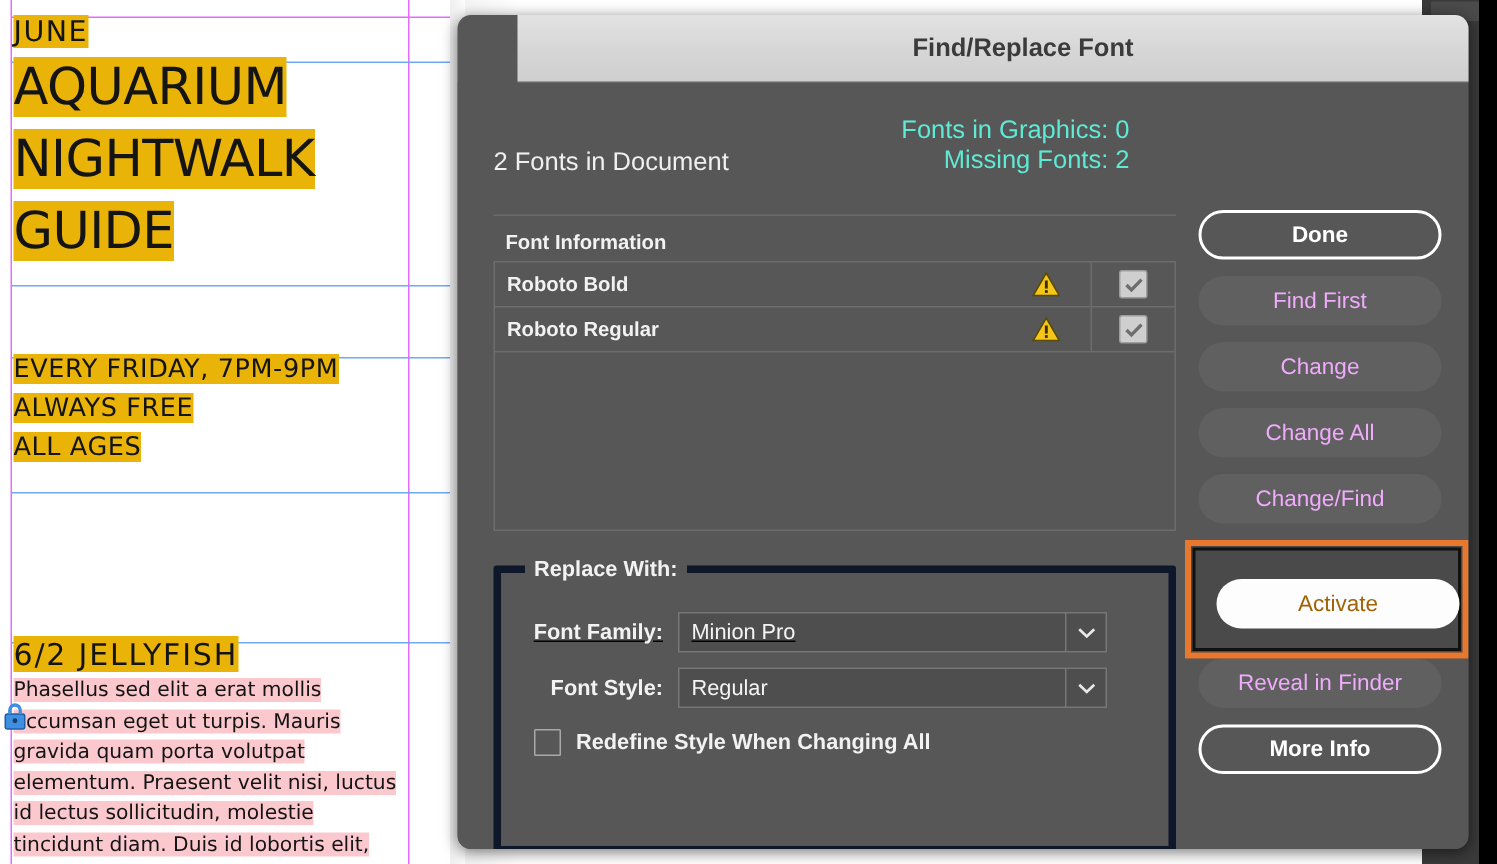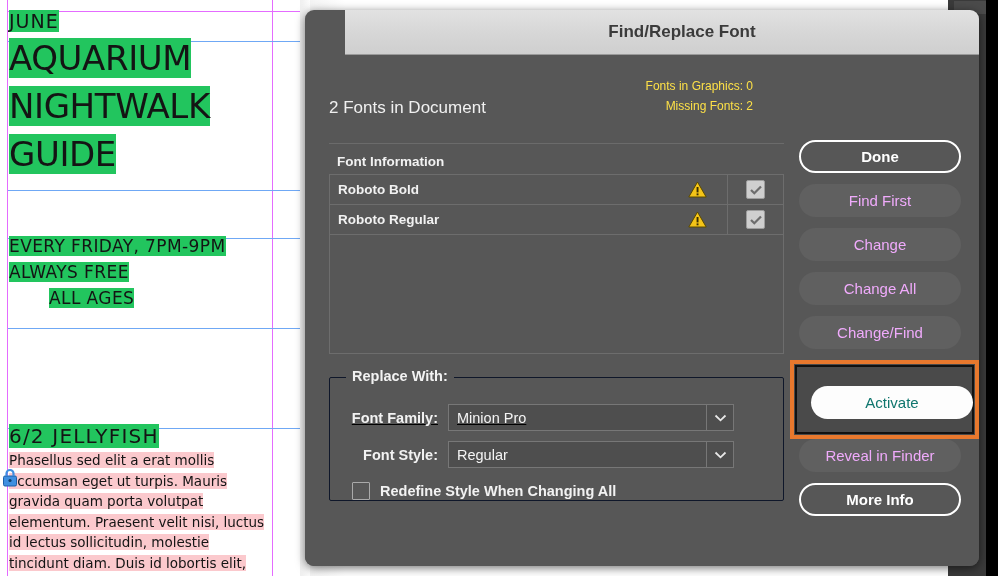--- a/index.html
+++ b/index.html
@@ -26,30 +26,30 @@
   #page-canvas{position:absolute;left:0;top:0;width:300px;height:576px;overflow:hidden;background:#fff;}
   .guide-v{position:absolute;width:1px;top:0;bottom:0;background:#e46bff;}
   .guide-h{position:absolute;height:1px;left:8px;right:0;background:#6fa8f5;}
   .guide-h.mag{background:#e46bff;height:1px;}
 
   
   .poster-txt{
     position:absolute;color:#141414;white-space:pre;
     font-family:"DejaVu Sans", sans-serif;
   }
-  .hl{background:#22c55e;}
+  .hl{background:#eab308;}
 
   #t-june{left:9px;top:10px;font-size:19px;letter-spacing:1px;}
   #t-aqua{left:9px;top:36px;font-size:34px;line-height:45px;letter-spacing:-0.4px;}
   #t-night{left:9px;top:84px;font-size:34px;line-height:45px;letter-spacing:-0.4px;}
   #t-guide{left:9px;top:132px;font-size:34px;line-height:45px;letter-spacing:-0.4px;}
 
   #t-friday{left:9px;top:236px;font-size:17px;letter-spacing:0.4px;}
   #t-free{left:9px;top:262px;font-size:17px;letter-spacing:0.4px;}
-  #t-ages{left:9px;top:288px;font-size:17px;letter-spacing:0.4px;margin-left:40px;}
+  #t-ages{left:9px;top:288px;font-size:17px;letter-spacing:0.4px;}
 
   #t-jelly{left:9px;top:424px;font-size:20px;letter-spacing:1.2px;}
   #body-copy{position:absolute;left:9px;top:450px;width:262px;font-size:13.5px;line-height:20.5px;color:#141414;font-family:"DejaVu Sans",sans-serif;}
   #body-copy span{background:#fbc9cd;display:inline;}
 
   
   #lock-badge{position:absolute;left:1px;top:468px;width:18px;height:20px;}
 
   
   #right-dark-panel{position:absolute;left:948px;top:0;width:38px;height:576px;background:#3a3a3a;}
@@ -68,37 +68,37 @@
     border-bottom:1px solid #9a9a9a;
     display:flex;align-items:center;justify-content:center;margin-left:40px;
   }
   #dialog-title{font-size:17px;font-weight:bold;color:#3b3b3b;}
 
   #dialog-body{position:absolute;left:0;top:45px;right:0;bottom:0;background:#575757;}
 
   
   #summary{position:absolute;left:24px;top:22px;right:24px;height:70px;}
   #doc-font-count{position:absolute;left:0;top:21px;font-size:17px;color:#f0f0f0;}
-  #summary-stats{position:absolute;right:202px;top:0;text-align:right;font-size:12px;color:#fde047;line-height:19.5px;}
+  #summary-stats{position:absolute;right:202px;top:0;text-align:right;font-size:17px;color:#5eead4;line-height:19.5px;}
 
   
   #summary-rule{position:absolute;left:24px;top:88px;width:455px;height:1px;background:#6b6b6b;}
 
   
   #font-list-header{position:absolute;left:24px;top:93px;width:455px;height:26px;color:#f2f2f2;font-size:13.5px;font-weight:bold;display:flex;align-items:center;padding-left:8px;box-sizing:border-box;}
   #font-list{position:absolute;left:24px;top:119px;width:455px;height:180px;border:1px solid #6d6d6d;box-sizing:border-box;background:#575757;}
   .font-row{display:flex;align-items:center;height:30px;border-bottom:1px solid #6d6d6d;box-sizing:border-box;}
   .font-row .fname{flex:1;padding-left:8px;font-size:13.5px;font-weight:bold;color:#f2f2f2;}
   .font-row .warn-cell{width:60px;display:flex;justify-content:center;align-items:center;}
   .font-row .chk-cell{width:56px;display:flex;justify-content:center;align-items:center;border-left:1px solid #6d6d6d;height:100%;box-sizing:border-box;}
   .chkbox{width:17px;height:17px;border-radius:2px;background:#cfcfcf;border:1px solid #9d9d9d;display:flex;align-items:center;justify-content:center;}
   .chkbox svg{display:block;}
 
   
-  #replace-group{position:absolute;left:24px;top:322px;width:455px;height:124px;border:1px solid #0f172a;border-radius:2px;box-sizing:border-box;}
+  #replace-group{position:absolute;left:24px;top:322px;width:455px;height:192px;border:5px solid #0f172a;border-radius:2px;box-sizing:border-box;}
   #replace-legend{position:absolute;left:16px;top:-10px;background:#575757;padding:0 6px;font-size:14.5px;font-weight:bold;color:#f2f2f2;}
   .field-row{position:absolute;display:flex;align-items:center;}
   #row-family{left:0;top:26px;width:100%;text-decoration:underline;}
   #row-style{left:0;top:63px;width:100%;}
   .field-label{width:118px;text-align:right;padding-right:10px;font-size:14.5px;font-weight:bold;color:#f2f2f2;box-sizing:border-box;}
   .combo{display:flex;height:27px;width:286px;}
   .combo .combo-val{flex:1;background:#4e4e4e;border:1px solid #777;border-right:none;display:flex;align-items:center;padding-left:8px;font-size:14.5px;color:#f4f4f4;box-sizing:border-box;}
   .combo .combo-btn{width:28px;background:#4e4e4e;border:1px solid #777;display:flex;align-items:center;justify-content:center;box-sizing:border-box;}
   #redefine-row{position:absolute;left:22px;top:104px;display:flex;align-items:center;}
   #redefine-box{width:16px;height:16px;border:1px solid #a9a9a9;background:#575757;border-radius:1px;}
@@ -106,21 +106,21 @@
 
   
   #btn-col{position:absolute;left:494px;top:85px;width:162px;}
   .dlg-btn{
     width:162px;height:33px;border-radius:17px;margin-bottom:11px;
     display:flex;align-items:center;justify-content:center;
     font-size:15px;box-sizing:border-box;
   }
   .dlg-btn.outline{background:#575757;border:2px solid #ffffff;color:#ffffff;font-weight:bold;}
   .dlg-btn.disabled{background:#606060;border:none;color:#f0abfc;}
-  .dlg-btn.primary{background:#fdfdfd;border:none;color:#0f766e;font-weight:normal;}
+  .dlg-btn.primary{background:#fdfdfd;border:none;color:#a16207;font-weight:normal;}
 
   
   #activate-wrap{position:absolute;left:-9px;top:0;width:189px;height:79px;border:4px solid #e8782d;box-sizing:border-box;background:#4a4a4a;}
   #activate-inner{position:absolute;left:1px;top:1px;right:1px;bottom:1px;border:2px solid #111;box-sizing:border-box;}
   #btn-activate{position:absolute;left:17px;top:22px;}
   #activate-slot{position:relative;height:79px;margin-bottom:0;}
 </style>
 </head>
 <body>
 

